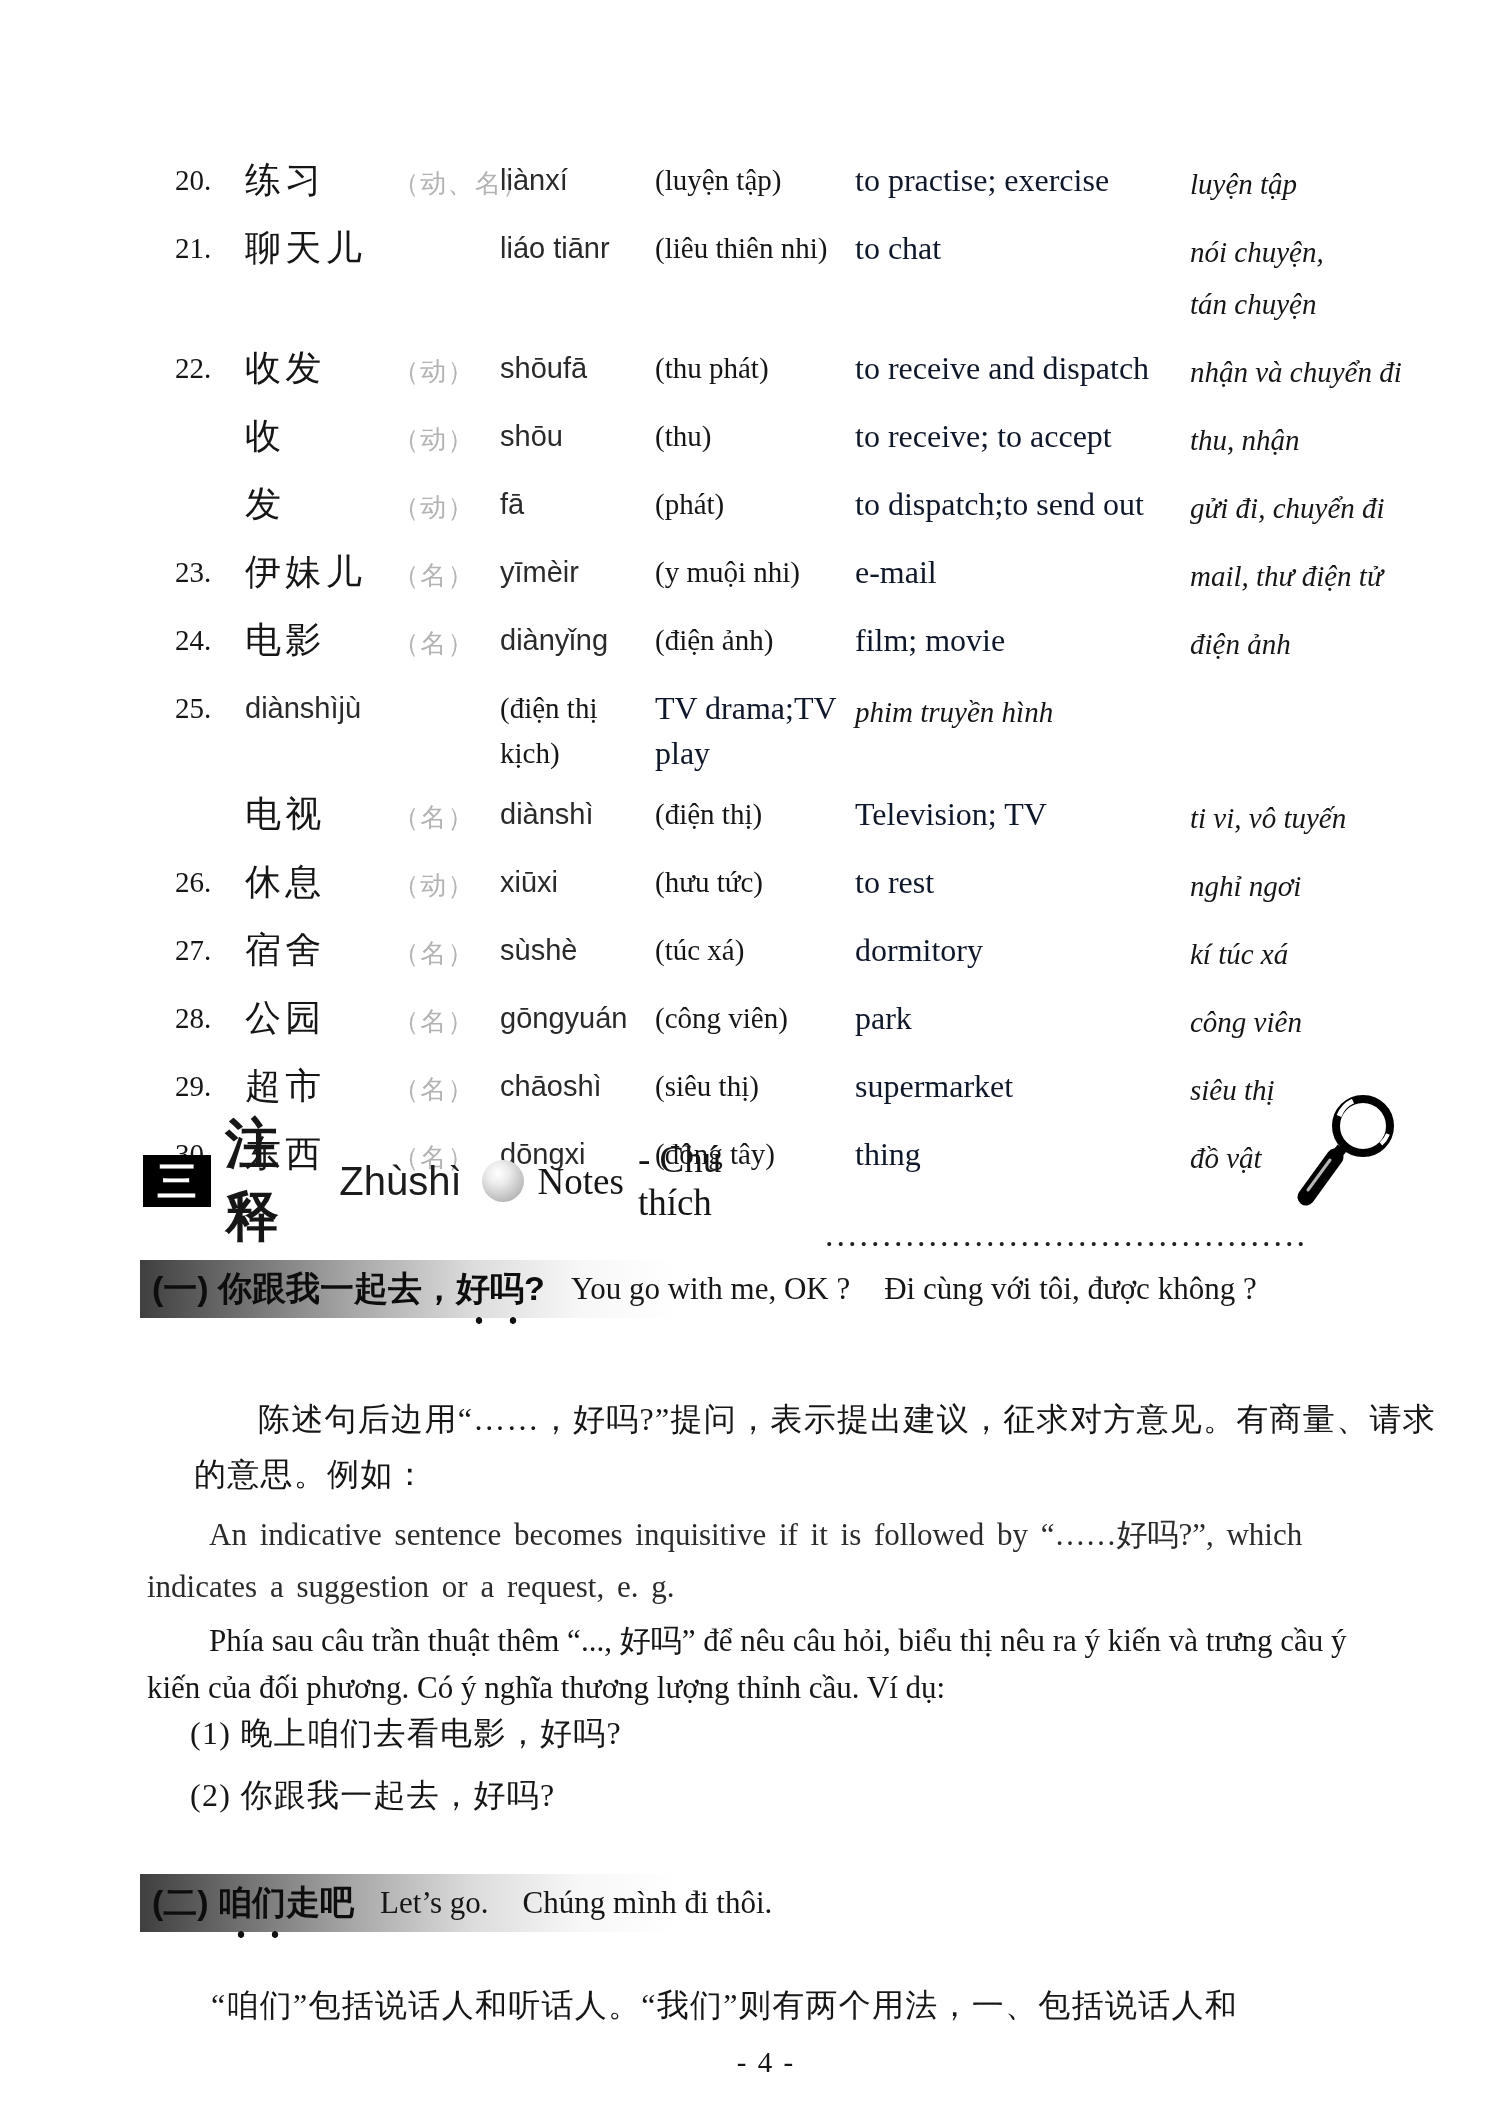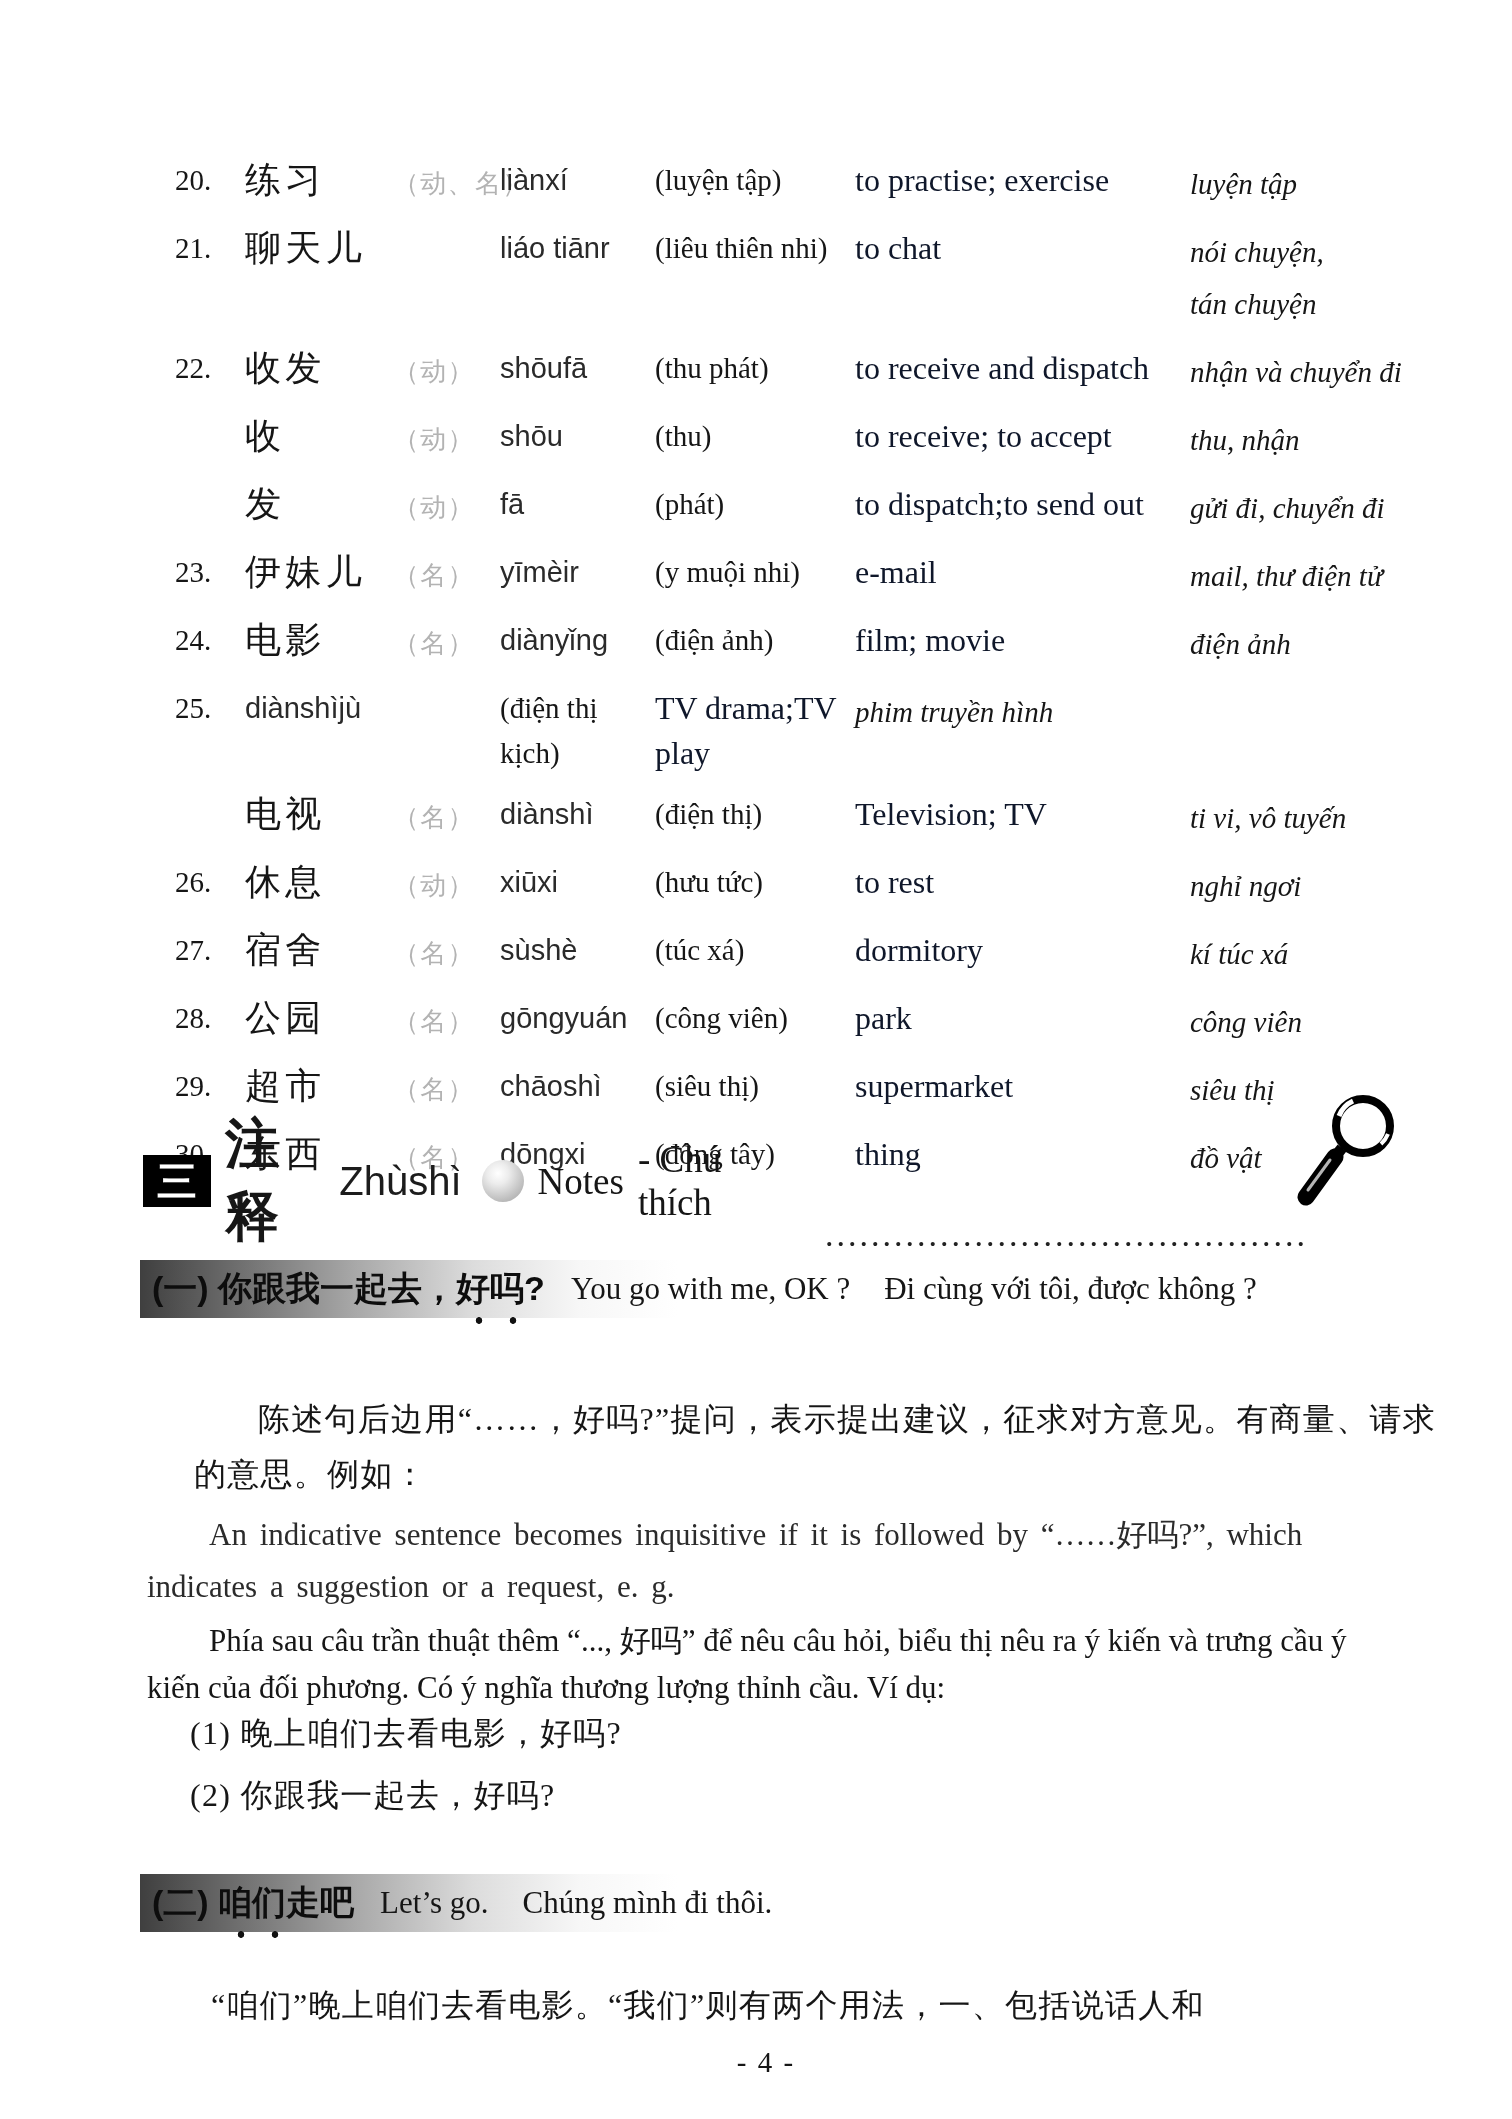--- a/index.html
+++ b/index.html
@@ -300,17 +300,17 @@
 
   <div class="example ex1">(1) 晚上咱们去看电影，好吗?</div>
   <div class="example ex2">(2) 你跟我一起去，好吗?</div>
 
   <section class="shead shead2">
     <span class="shead-zh"><span>(二) </span><span class="emph">咱们</span><span>走吧</span></span>
     <span class="shead-en">Let’s go.</span>
     <span class="shead-vi">Chúng mình đi thôi.</span>
   </section>
 
-  <p class="para p-zh2">“咱们”晚上咱们去看电影。“我们”则有两个用法，一、包括说话人和</p>
+  <p class="para p-zh2">“咱们”包括说话人和听话人。“我们”则有两个用法，一、包括说话人和</p>
 
   <footer class="pagenum">- 4 -</footer>
 
 </div>
 
 </body></html>

